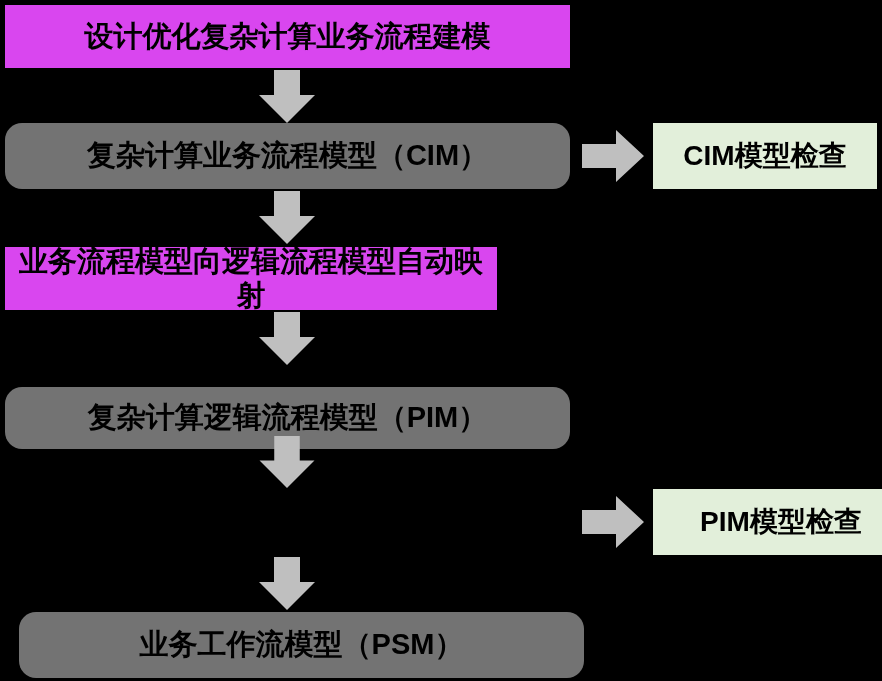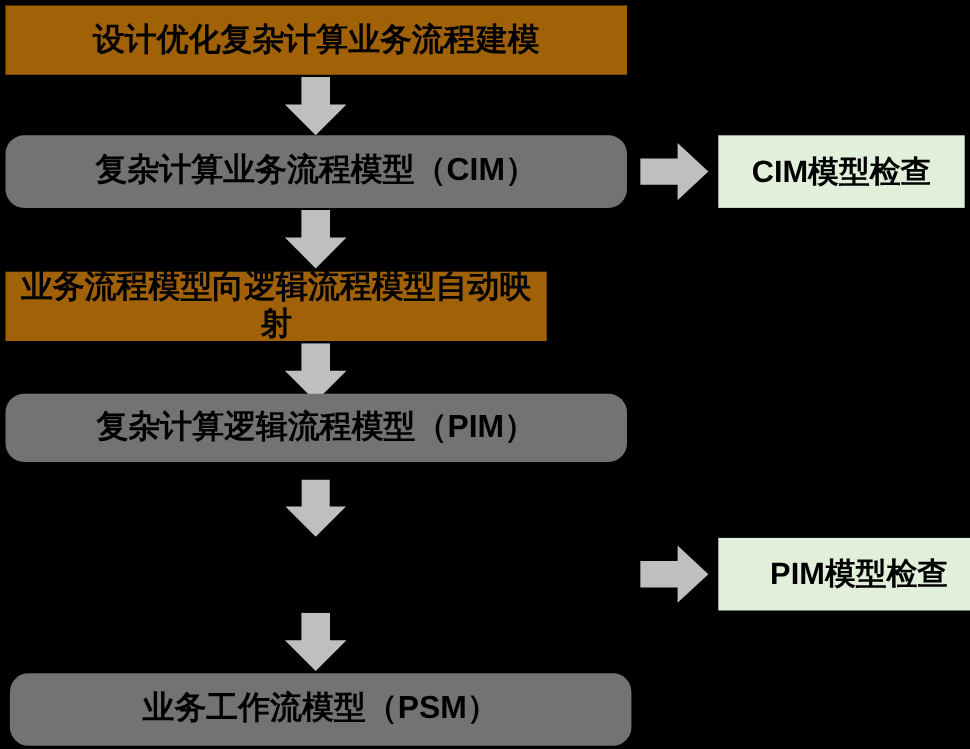--- a/index.html
+++ b/index.html
@@ -23,21 +23,21 @@
     text-align: center;
     color: #000000;
     font-weight: 700;
     box-sizing: border-box;
   }
   .node .label {
     display: block;
     line-height: 1.15;
   }
   .process {
-    background: #a16207;
+    background: #d946ef;
     font-size: 29px;
   }
   .artifact {
     background: #737373;
     border-radius: 17px;
     font-size: 29px;
   }
   .check {
     background: #E2EFDA;
     font-size: 28px;
@@ -80,38 +80,38 @@
   </svg>
 
   <div class="node process" style="left:5px; top:247px; width:492px; height:63px;">
     <span class="label">业务流程模型向逻辑流程模型自动映射</span>
   </div>
 
   <svg class="arrow" style="left:259px; top:312px;" width="56" height="53" viewBox="0 0 56 53">
     <polygon points="15,0 41,0 41,25 56,25 28,53 0,25 15,25"></polygon>
   </svg>
 
-  <div class="node artifact" style="left:5px; top:358px; width:565px; height:62px;">
+  <div class="node artifact" style="left:5px; top:387px; width:565px; height:62px;">
     <span class="label">复杂计算逻辑流程模型（PIM）</span>
   </div>
 
   <svg class="arrow" style="left:259px; top:436px;" width="56" height="52" viewBox="0 0 56 53">
     <polygon points="15,0 41,0 41,25 56,25 28,53 0,25 15,25"></polygon>
   </svg>
 
 
   <svg class="arrow" style="left:582px; top:496px;" width="62" height="52" viewBox="0 0 62 52">
     <polygon points="0,14 34,14 34,0 62,26 34,52 34,38 0,38"></polygon>
   </svg>
 
   <div class="node check" style="left:653px; top:489px; width:256px; height:66px;">
     <span class="label">PIM模型检查</span>
   </div>
 
   <svg class="arrow" style="left:259px; top:557px;" width="56" height="53" viewBox="0 0 56 53">
     <polygon points="15,0 41,0 41,25 56,25 28,53 0,25 15,25"></polygon>
   </svg>
 
-  <div class="node artifact" style="left:9px; top:612px; width:565px; height:66px;">
+  <div class="node artifact" style="left:19px; top:612px; width:565px; height:66px;">
     <span class="label">业务工作流模型（PSM）</span>
   </div>
 
 </div>
 
 </body></html>

